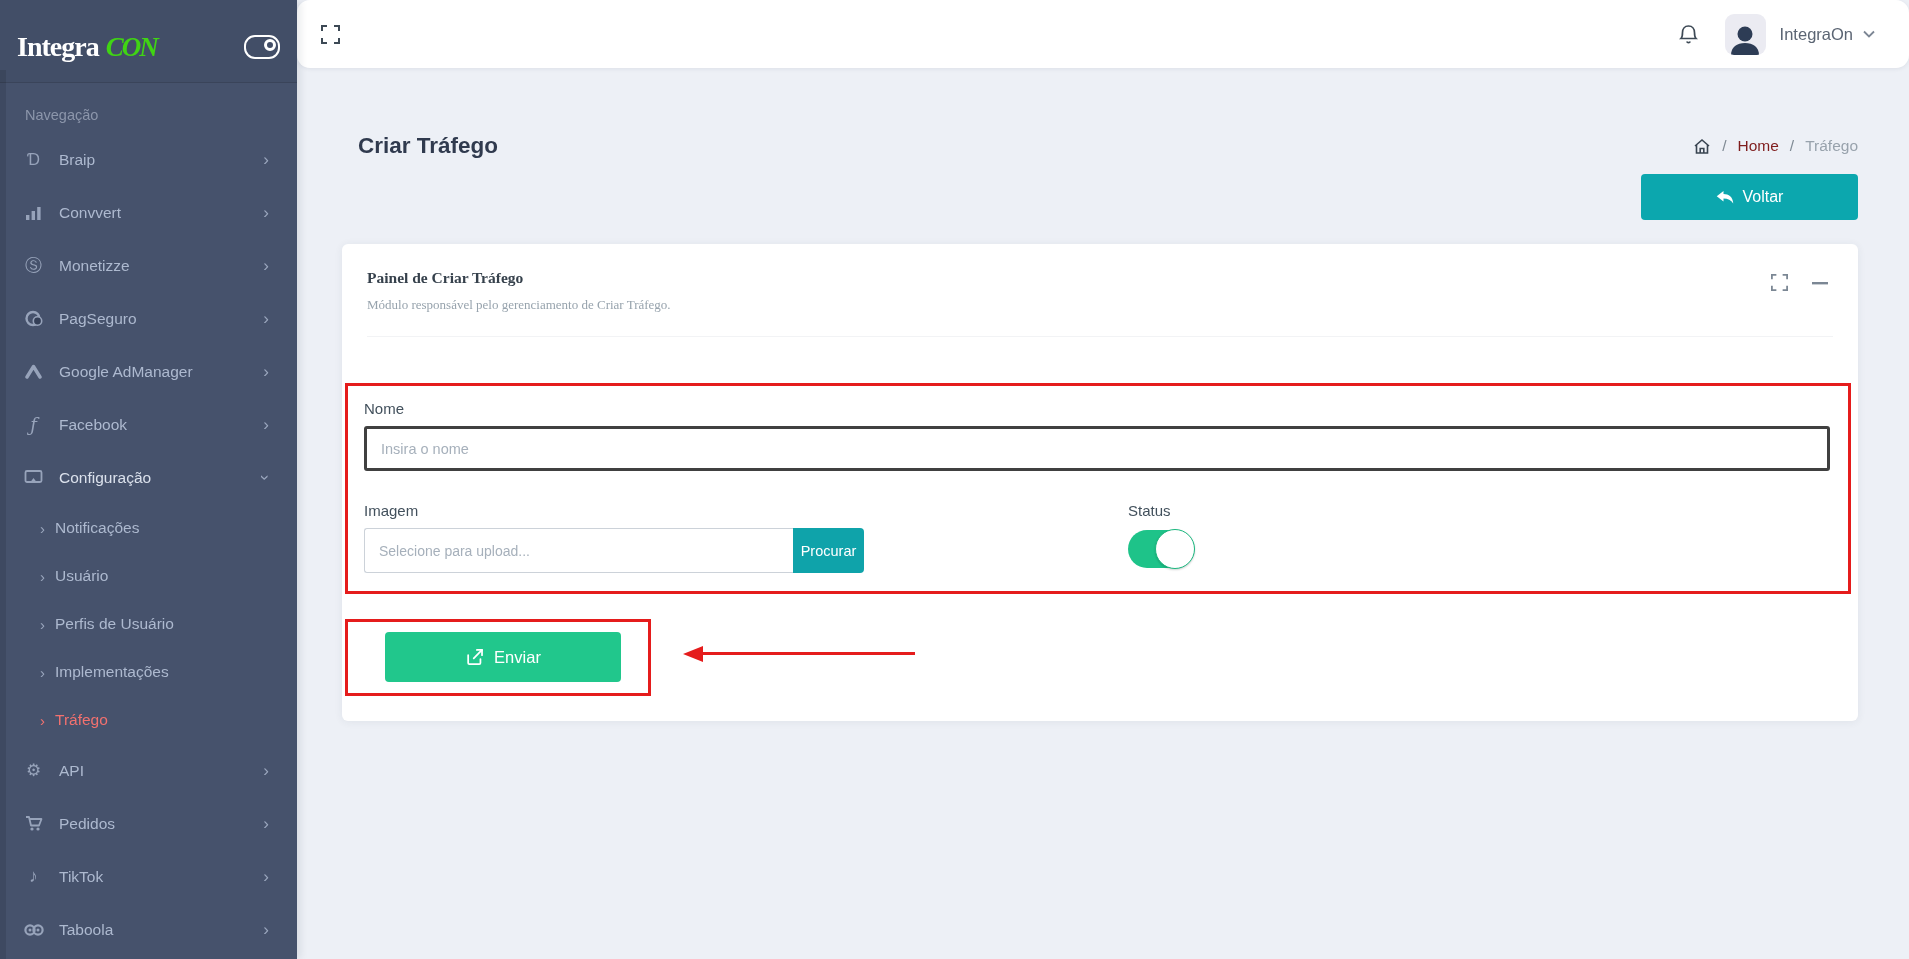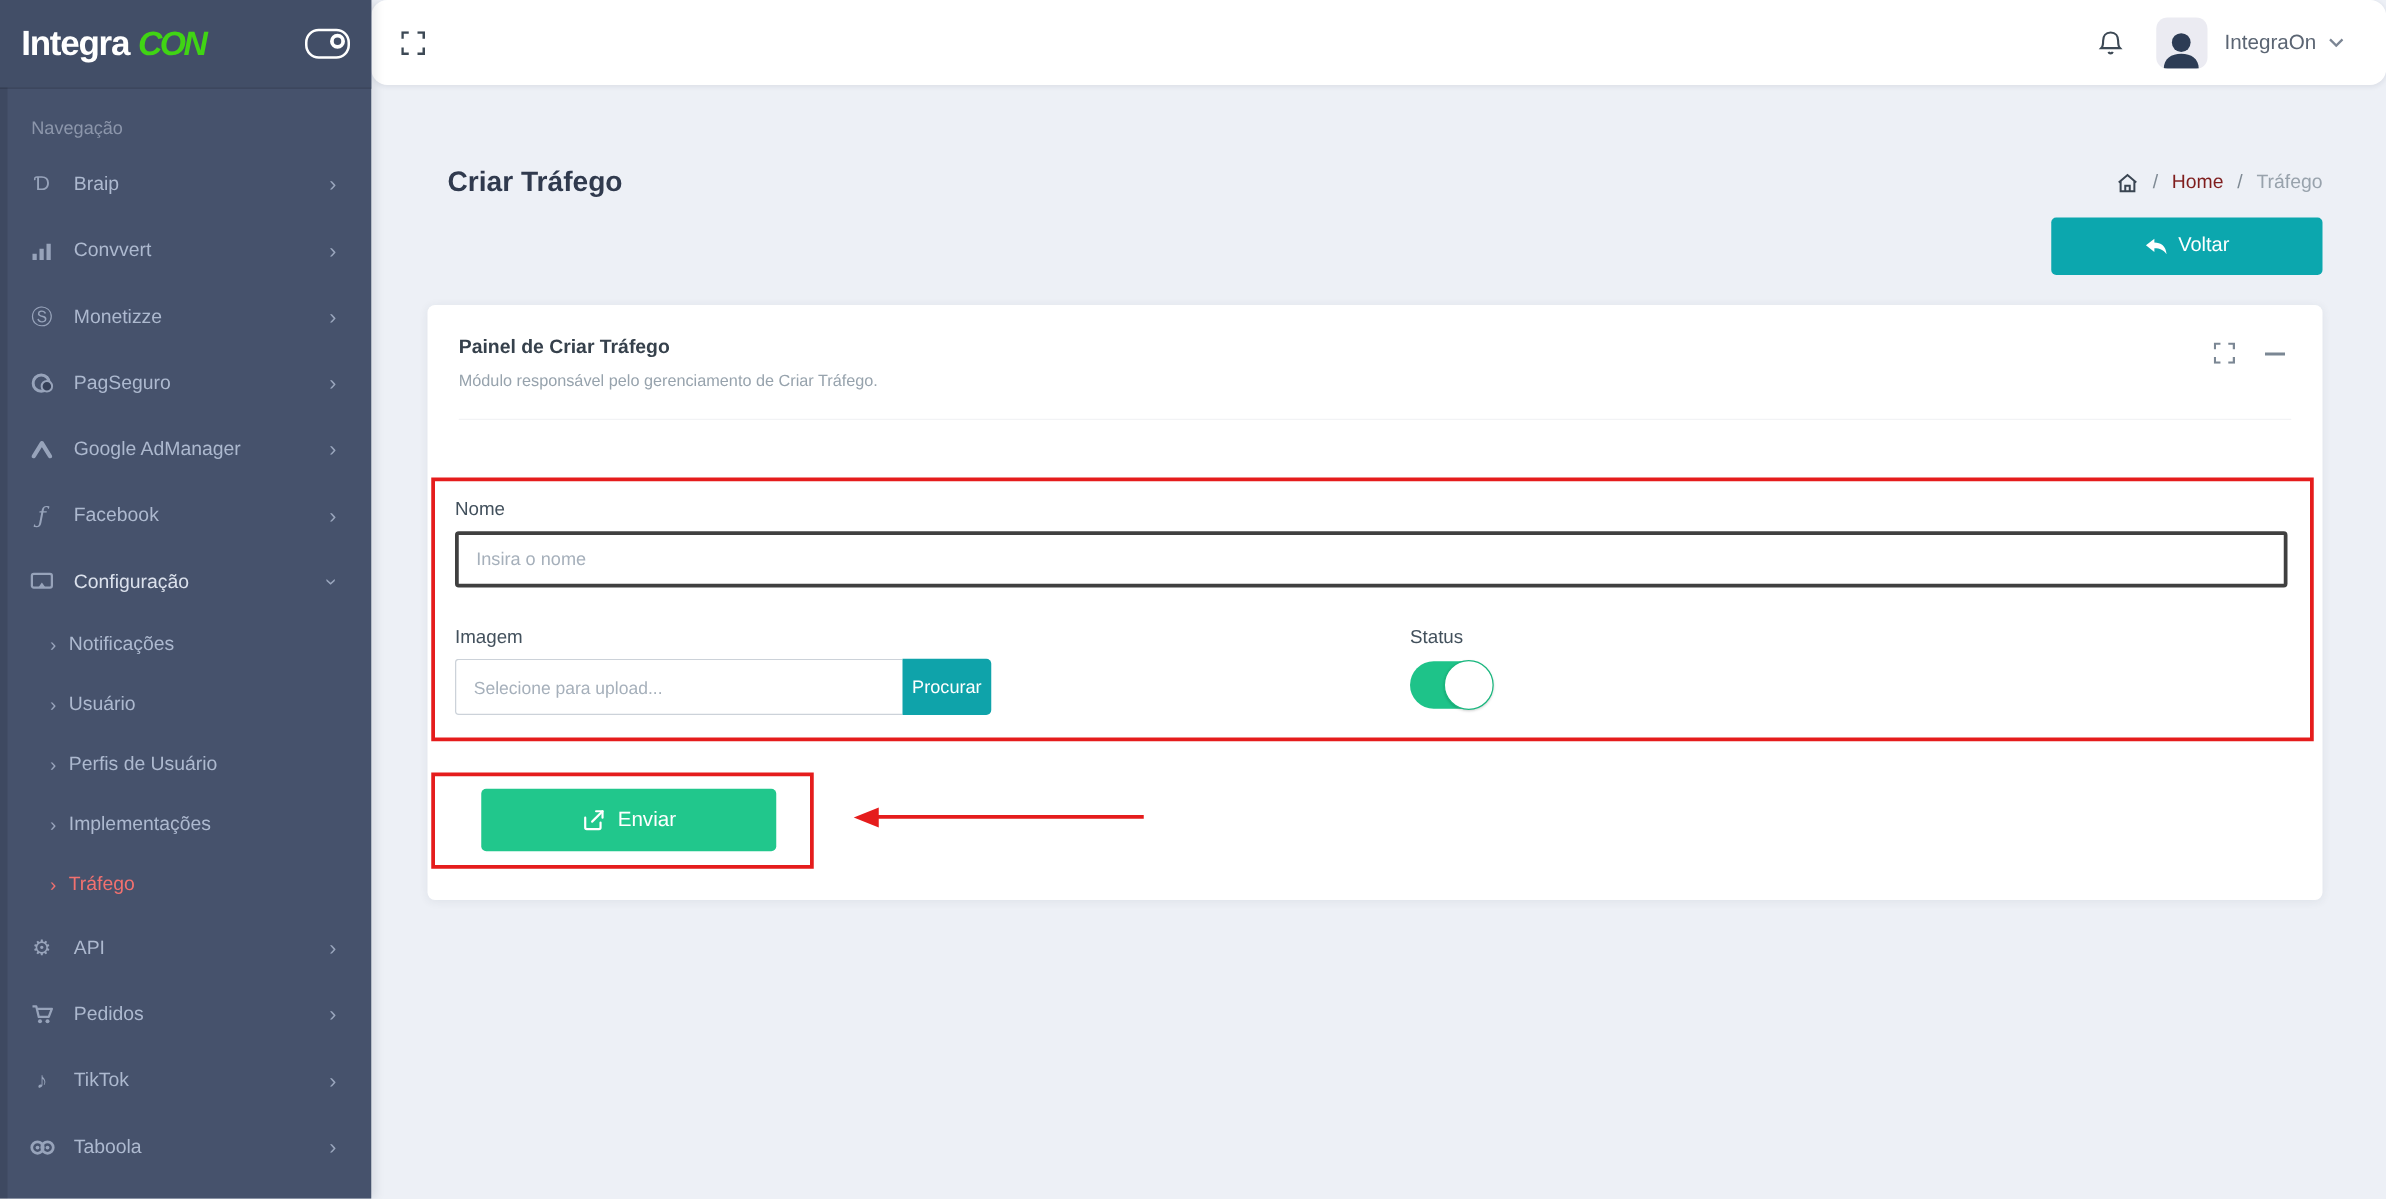--- a/index.html
+++ b/index.html
@@ -4,22 +4,22 @@
 <style>
   html,body{margin:0;padding:0;}
   body{width:1909px;height:959px;overflow:hidden;background:#edf0f6;
        font-family:"Liberation Sans","DejaVu Sans",sans-serif;}
   .app{position:relative;width:1909px;height:959px;}
 
   
   .sidebar{position:absolute;left:0;top:0;width:297px;height:959px;background:#46526c;
            box-shadow:3px 0 8px rgba(20,30,50,.10);z-index:5;}
   .sidebar::before{content:"";position:absolute;left:0;top:70px;bottom:0;width:6px;background:rgba(0,0,0,.10);}
-  .brand{height:70px;display:flex;align-items:center;padding:0 17px 0 17px;background:#424e67;
-         border-bottom:1px solid rgba(0,0,0,.12);}
+  .brand{height:70px;display:flex;align-items:center;padding:12px 17px 0 17px;background:#424e67;
+         border-bottom:1px solid rgba(0,0,0,.12);font-family:Liberation Serif, serif;}
   .brand-primary{color:#ffffff;font-size:28px;font-weight:bold;letter-spacing:-1px;}
   .brand-accent{color:#40d414;font-size:27px;font-weight:bold;font-style:italic;letter-spacing:-2px;margin-left:7px;}
   .brand-toggle{margin-left:auto;cursor:pointer;}
   .pill{display:block;width:32px;height:20px;border:2px solid #fff;border-radius:11px;position:relative;}
   .pill .ring{position:absolute;right:2px;top:2px;width:12px;height:12px;border:3px solid #fff;border-radius:50%;box-sizing:border-box;}
 
   .nav-caption{margin:24px 0 0 25px;color:#8c96ab;font-size:14.5px;}
   ul.nav{list-style:none;margin:10px 0 0;padding:0;}
   .nav-item{height:53px;display:flex;align-items:center;padding:0 28px 0 22px;
             color:#adb9cf;font-size:15.5px;cursor:pointer;}
@@ -61,34 +61,34 @@
   .bc-current{color:#98a2ac;}
   .back-row{display:flex;justify-content:flex-end;margin-top:15px;}
   .btn-voltar{width:217px;height:46px;background:#0ca7ae;border:none;border-radius:4px;color:#fff;
               font-size:16px;display:flex;align-items:center;justify-content:center;gap:9px;cursor:pointer;
               font-family:inherit;}
 
   
   .card{margin-top:24px;background:#fff;border-radius:6px;box-shadow:0 1px 8px rgba(40,50,70,.07);
         padding:25px;position:relative;}
   .card-tools{position:absolute;top:30px;right:30px;display:flex;gap:24px;align-items:center;}
-  .card-header{padding:0 0 23px;border-bottom:1px solid #f2f3f5;}
+  .card-header{padding:0 0 23px;border-bottom:1px solid #f2f3f5;font-family:Liberation Serif, serif;}
   .card-title{margin:0;font-size:15.5px;font-weight:bold;color:#36414c;}
   .card-sub{margin:10px 0 0;font-size:13px;color:#97a3ad;}
 
   .annot-box{border:3px solid #e51c1c;box-sizing:border-box;}
   .box-fields{margin:46px -18px 0 -22px;padding:14px 18px 18px 16px;}
   .field-label{display:block;font-size:15px;color:#42505c;}
   .text-input{display:block;margin-top:9px;width:100%;height:45px;box-sizing:border-box;
               border:3px solid #404040;border-radius:3px;padding:0 14px;font-size:14.5px;color:#495057;
               font-family:inherit;background:#fff;}
   .text-input::placeholder{color:#a6b0bb;opacity:1;}
   .row2{display:flex;margin-top:31px;}
   .col-left{width:764px;flex:none;}
-  .file-group{margin-top:9px;display:flex;width:429px;height:45px;}
+  .file-group{margin-top:9px;display:flex;width:500px;height:45px;}
   .file-display{flex:1;border:1px solid #ccd2d9;border-right:none;border-radius:3px 0 0 3px;
                 display:flex;align-items:center;padding:0 14px;font-size:14px;color:#a6b0bb;
                 background:#fff;cursor:pointer;}
   .btn-procurar{width:71px;background:#0fa3aa;color:#fff;border:none;border-radius:0 4px 4px 0;
                 font-size:14.5px;cursor:pointer;font-family:inherit;}
   .toggle{margin-top:11px;width:64px;height:38px;border-radius:19px;background:#1ec389;position:relative;
           cursor:pointer;}
   .knob{position:absolute;right:-3px;top:-1px;width:40px;height:40px;border-radius:50%;background:#fff;
         border:1px solid #19b77e;box-sizing:border-box;box-shadow:0 1px 2px rgba(0,0,0,.18);}
 

